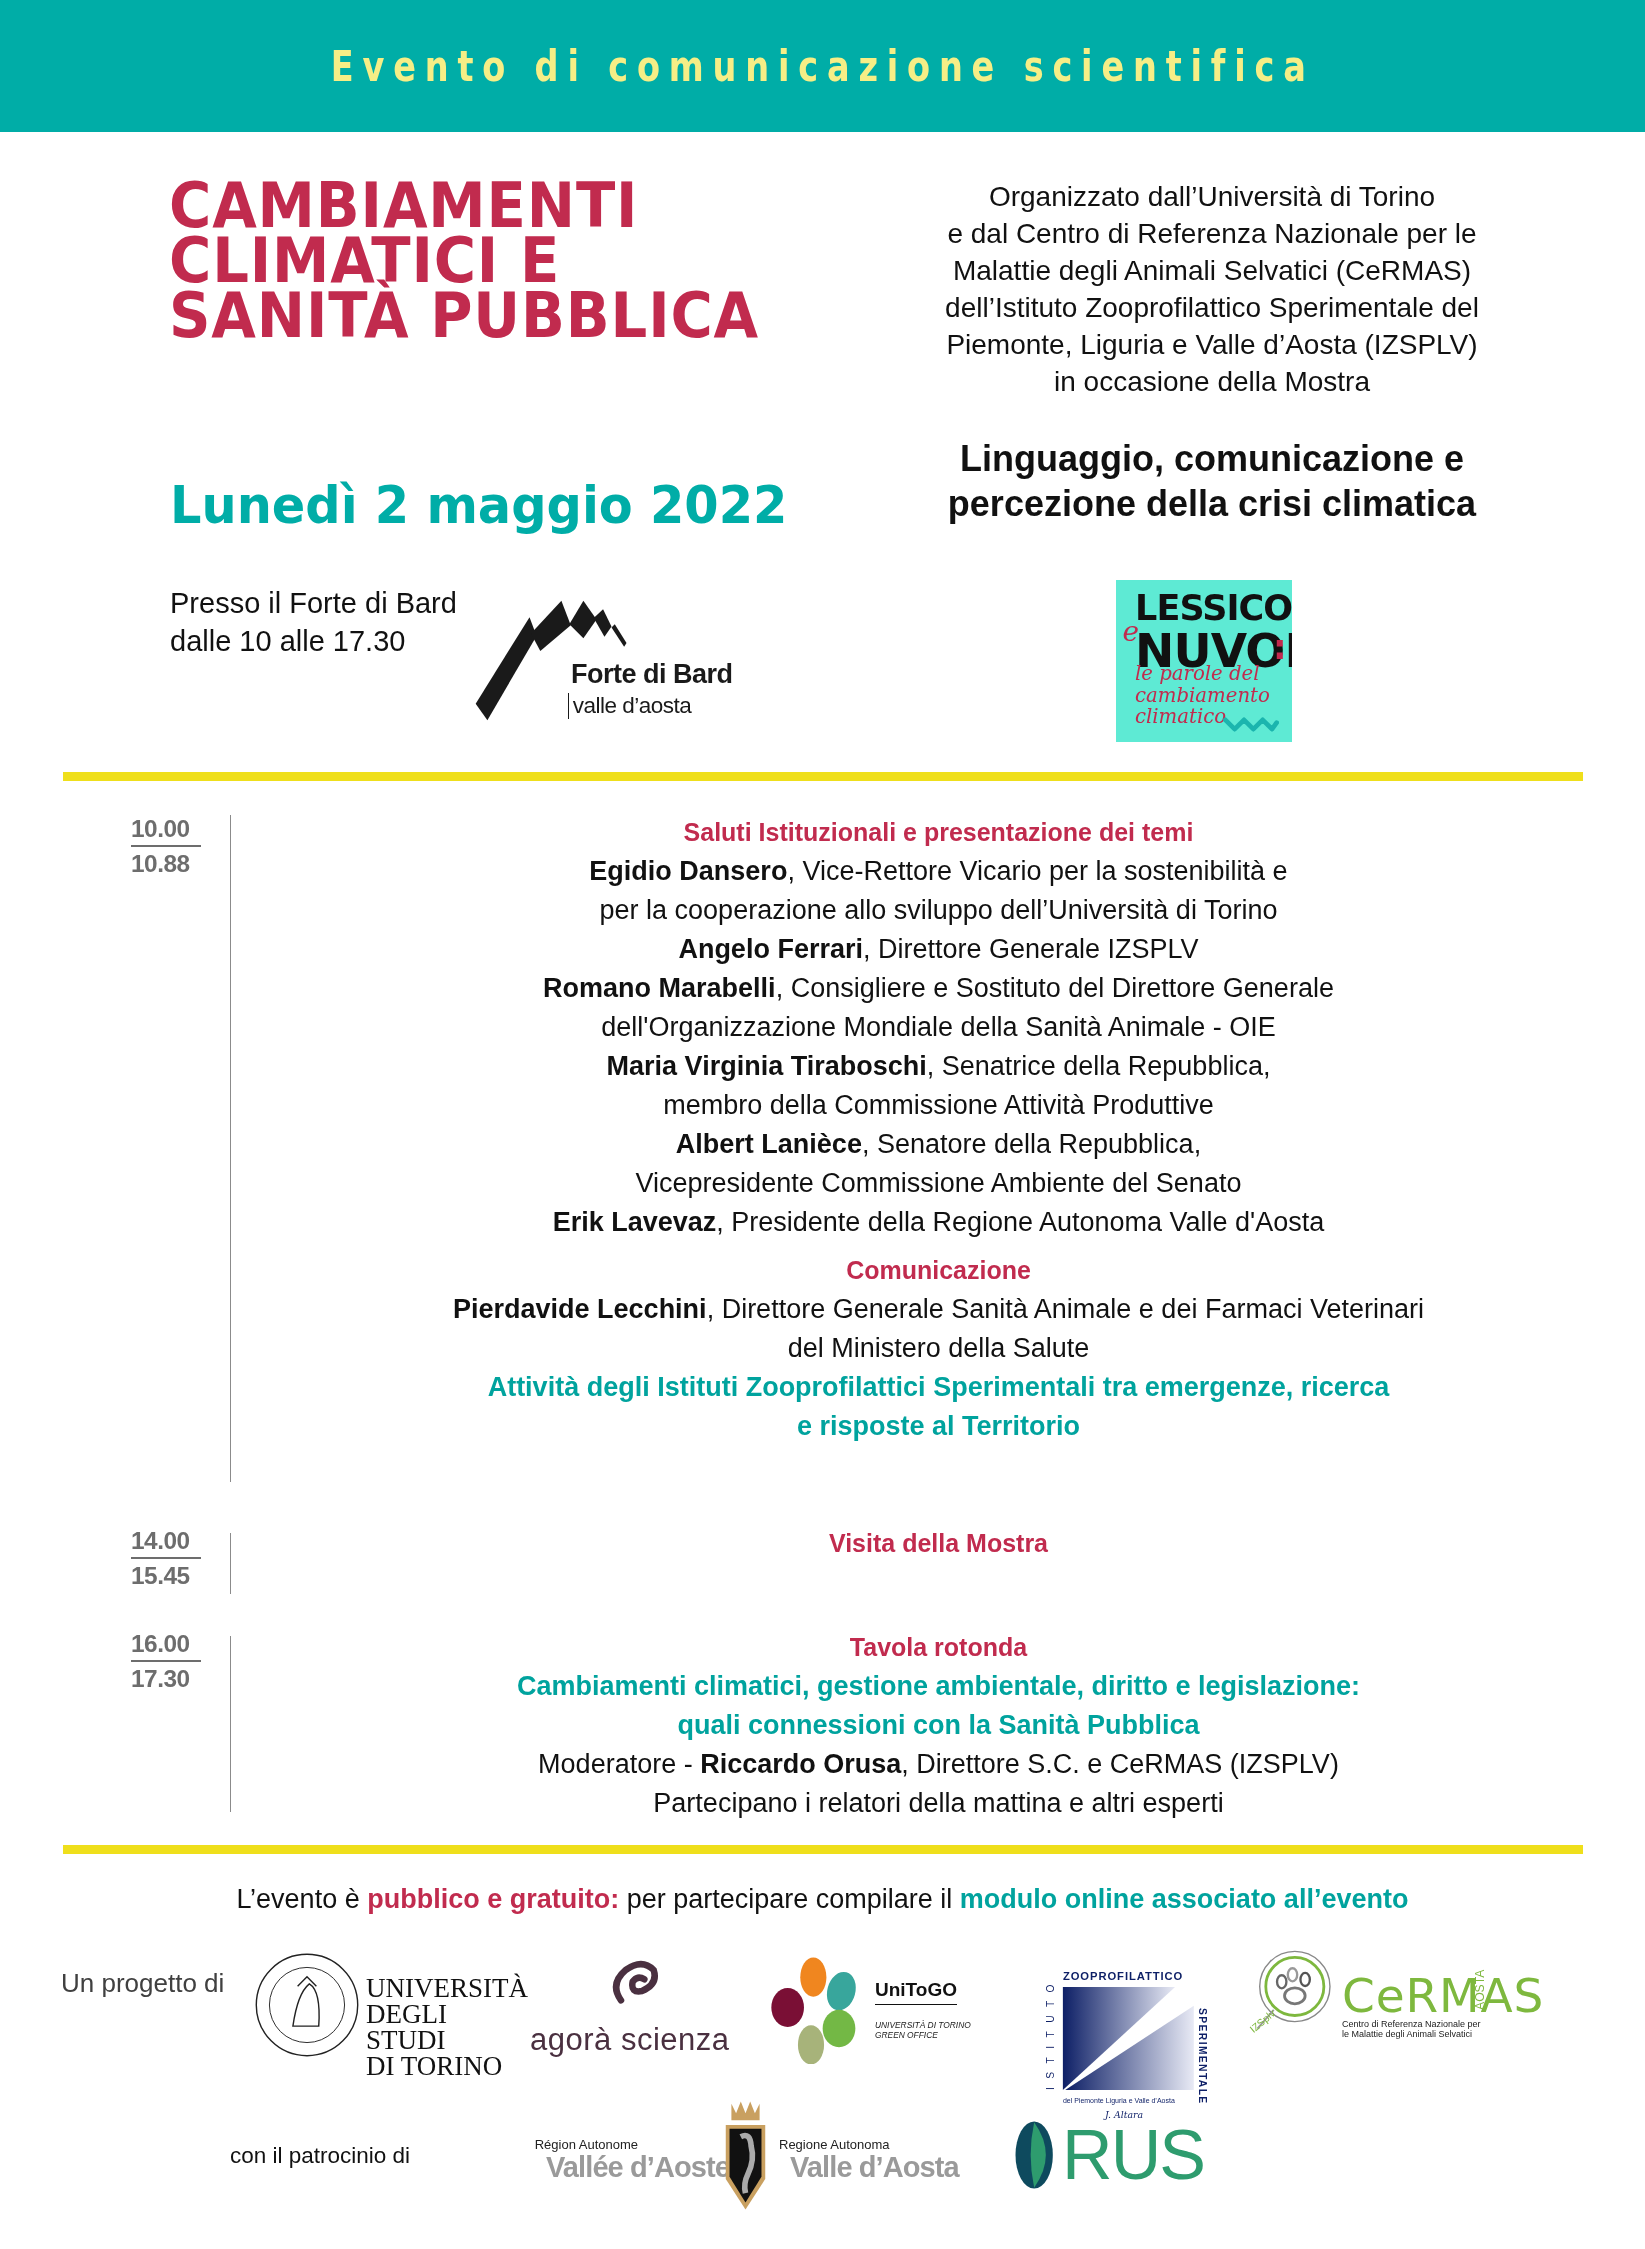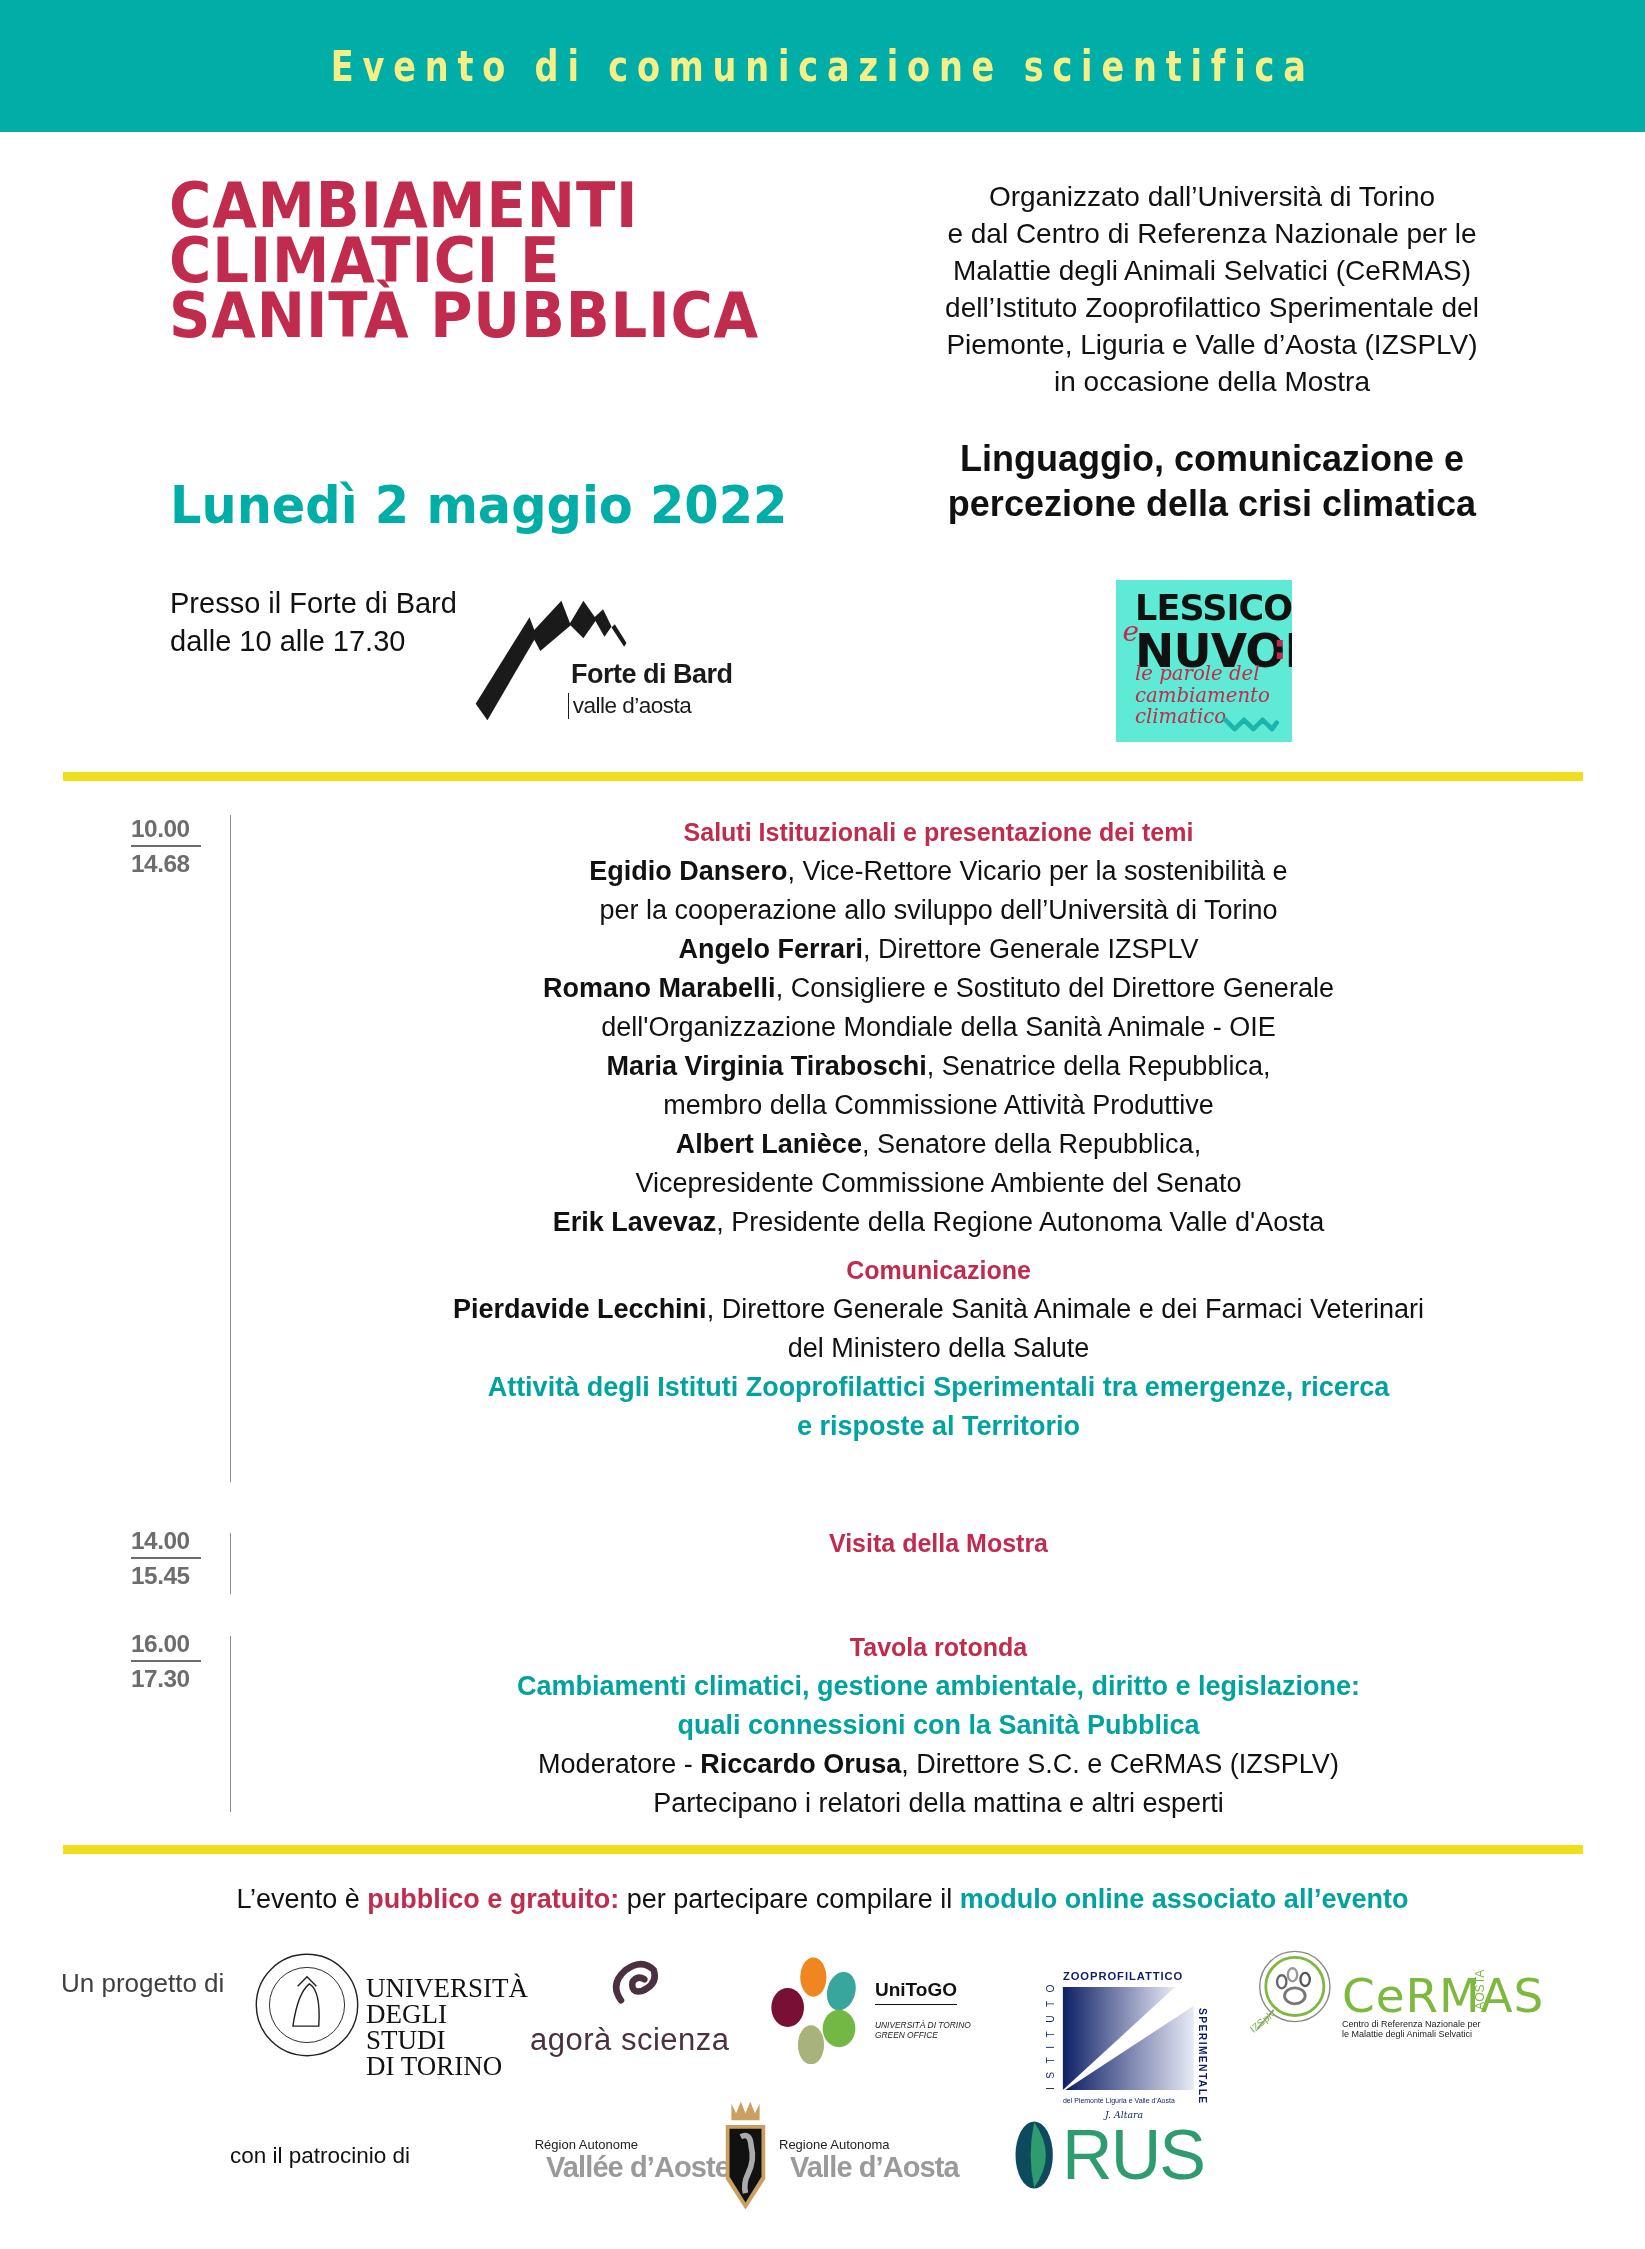--- a/index.html
+++ b/index.html
@@ -132,21 +132,21 @@
   </div>
   <svg class="wave" width="56" height="17" viewBox="0 0 120 36">
     <polyline points="5,8 25,28 45,8 65,28 85,8 105,28 115,14" fill="none" stroke="#1BB5AE" stroke-width="10" stroke-linecap="round" stroke-linejoin="round"></polyline>
   </svg>
 </div>
 
 <div class="abs rule" style="top:772px;"></div>
 
 <div class="abs time" style="top:815px;">
   <span class="t1">10.00</span>
-  <span class="t2">14.68</span>
+  <span class="t2">10.88</span>
 </div>
 <div class="abs vline" style="top:815px; height:667px;"></div>
 <div class="abs sched" style="top:813px;">
   <span class="line head">Saluti Istituzionali e presentazione dei temi</span>
   <span class="line"><b>Egidio Dansero</b><span>, Vice-Rettore Vicario per la sostenibilità e</span></span>
   <span class="line">per la cooperazione allo sviluppo dell’Università di Torino</span>
   <span class="line"><b>Angelo Ferrari</b><span>, Direttore Generale IZSPLV</span></span>
   <span class="line"><b>Romano Marabelli</b><span>, Consigliere e Sostituto del Direttore Generale</span></span>
   <span class="line">dell'Organizzazione Mondiale della Sanità Animale - OIE</span>
   <span class="line"><b>Maria Virginia Tiraboschi</b><span>, Senatrice della Repubblica,</span></span>

